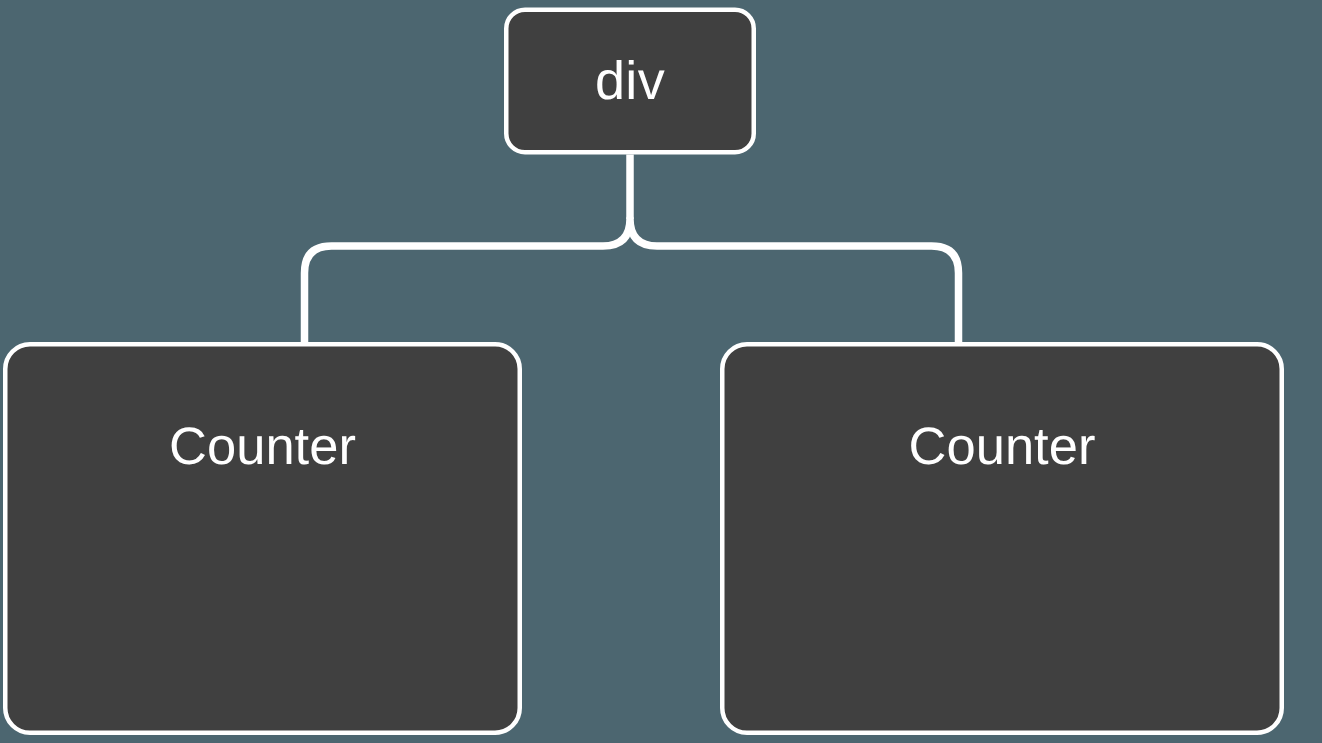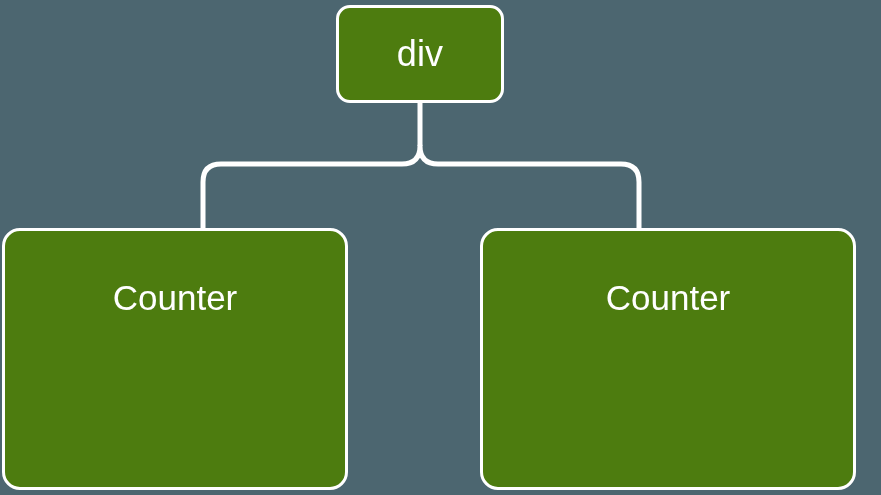--- a/index.html
+++ b/index.html
@@ -20,21 +20,21 @@
   #connectors {
     position: absolute;
     left: 0; top: 0;
     width: 881px; height: 495px;
     pointer-events: none;
   }
 
   
   .node {
     position: absolute;
-    background: #4d7c0f;
+    background: #404040;
     border: 3px solid #ffffff;
     border-radius: 14px;
     box-sizing: border-box;
   }
 
   #div-node {
     left: 336px;
     top: 5px;
     width: 168px;
     height: 98px;

